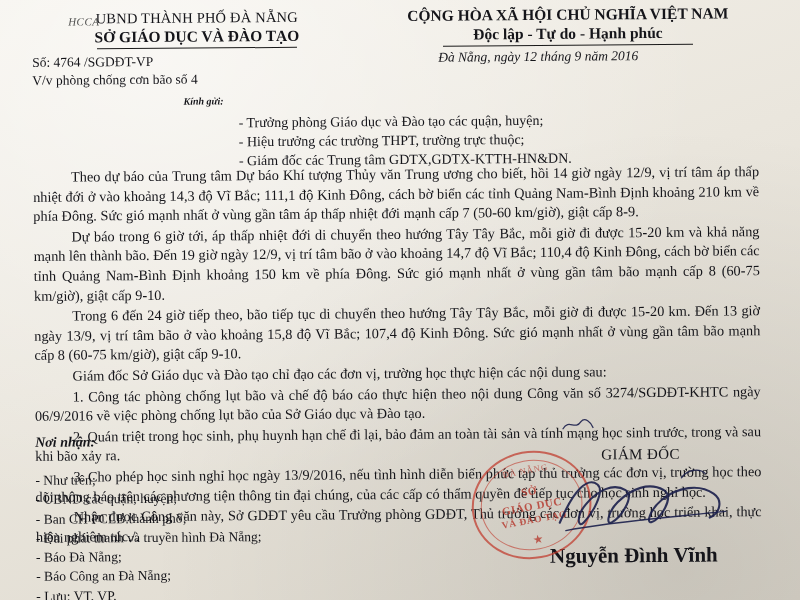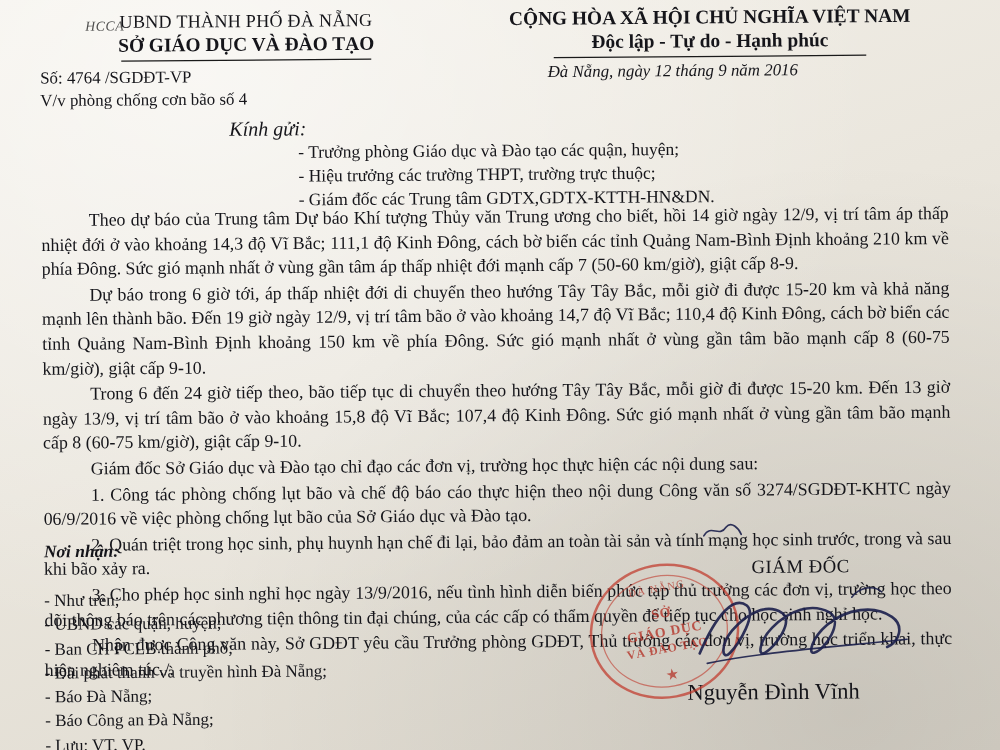--- a/index.html
+++ b/index.html
@@ -100,22 +100,22 @@
     left: 440px;
     top: 50px;
     font-size: 13.5px;
     font-style: italic;
   }
   
   .kinh-gui {
     position: absolute;
     left: 185px;
     top: 94px;
-    font-size: 16px;
-    font-weight: normal;
+    font-size: 10px;
+    font-weight: bold;
     font-style: italic;
   }
   .recip {
     position: absolute;
     left: 240px;
     top: 112px;
     width: 520px;
     font-size: 14px;
     line-height: 19px;
   }
@@ -155,22 +155,22 @@
     left: 600px;
     top: 448px;
     font-size: 15px;
     font-weight: normal;
     letter-spacing: 0.4px;
   }
   .sign-name {
     position: absolute;
     left: 548px;
     top: 545px;
-    font-size: 18px;
-    font-weight: normal;
+    font-size: 21px;
+    font-weight: bold;
   }
   
   .stamp {
     position: absolute;
     left: 470px;
     top: 452px;
     width: 120px;
     height: 108px;
     transform: rotate(-10deg);
   }

